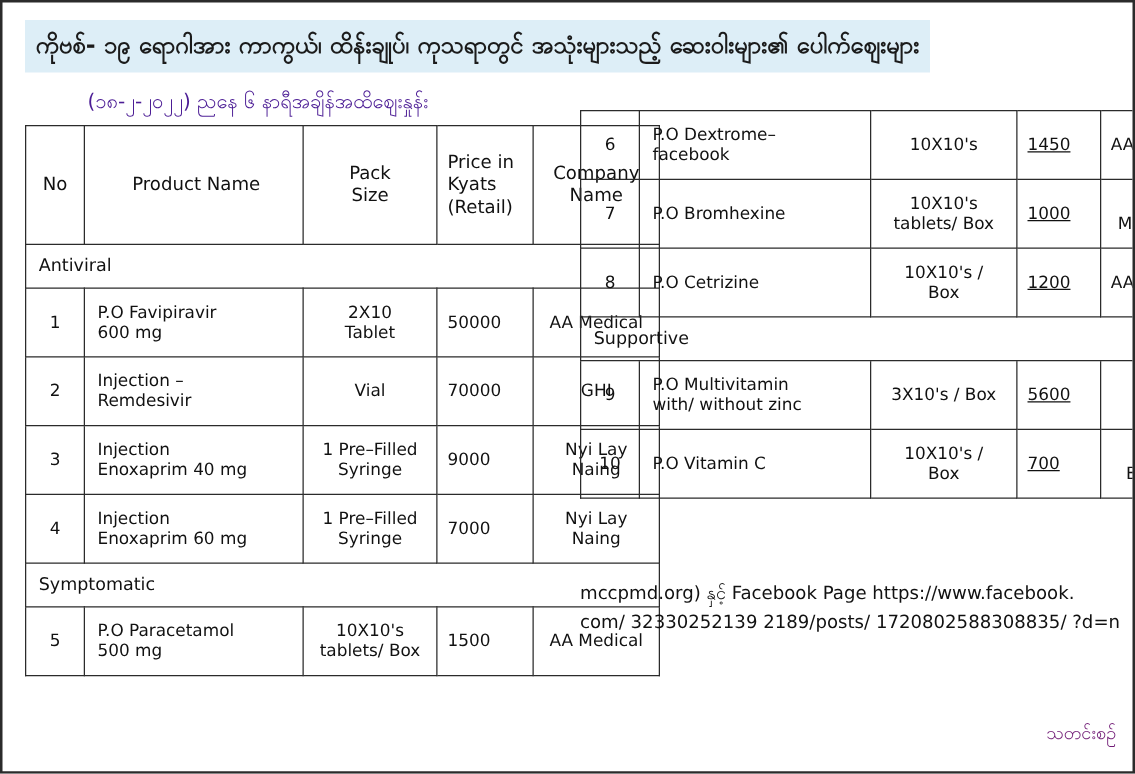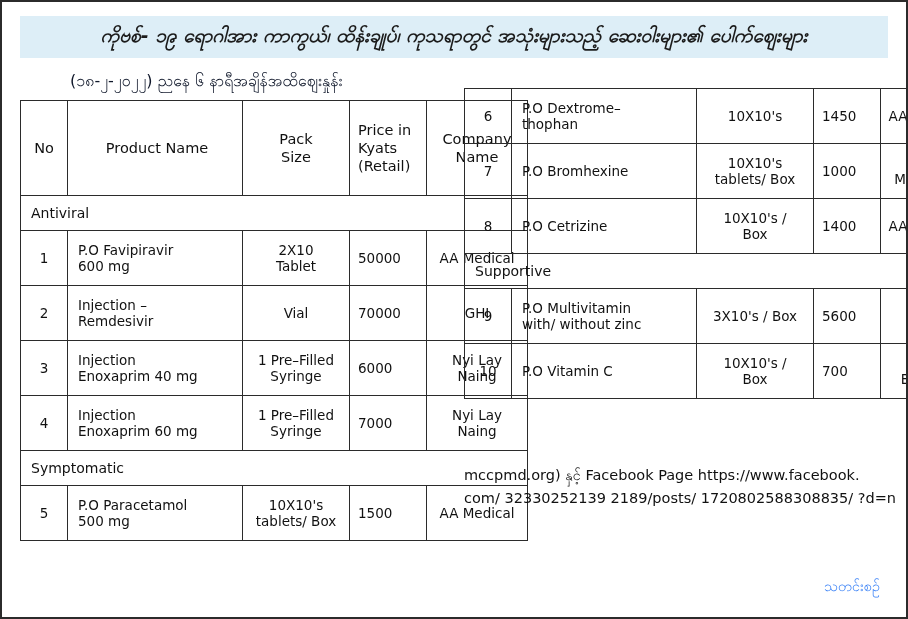--- a/index.html
+++ b/index.html
@@ -23,43 +23,42 @@
     position: absolute;
     left: 10px;
     top: 10px;
     right: 10px;
     bottom: 10px;
   }
   .banner {
     position: absolute;
     left: 8px;
     top: 4px;
-    width: 868px;
+    width: 724px;
     height: 42px;
     background: #ddeef7;
     display: flex;
     align-items: center;
     justify-content: center;
     box-sizing: border-box;
-    font-style: italic;
   }
   .banner-text {
     font-family: "DejaVu Sans", sans-serif;
     font-size: 19px;
     font-weight: bold;
     color: #1b1b1b;
     letter-spacing: 0px;
     white-space: nowrap;
   }
   .subtitle {
     position: absolute;
     left: 58px;
     top: 58px;
     font-size: 16px;
-    color: #0f172a;
+    color: #4c1d95;
     white-space: nowrap;
   }
 
   
   table {
     border-collapse: collapse;
     table-layout: fixed;
     font-size: 13.5px;
     color: #111;
   }
@@ -108,21 +107,21 @@
     text-align: left;
     padding-left: 8px;
   }
   td.c-comp {
     width: 88px;
     text-align: center;
   }
   .t-right td.c-no { width: 34px; }
   .t-right td.c-name { width: 168px; }
   .t-right td.c-pack { width: 104px; }
-  .t-right td.c-price { width: 52px; }
+  .t-right td.c-price { width: 52px; text-decoration: underline; }
   .t-right td.c-comp { width: 78px; }
 
   tr.group td {
     text-align: left;
     padding-left: 10px;
     height: 26px;
     font-size: 14px;
   }
   tr.data td {
     height: 46px;
@@ -144,24 +143,24 @@
   }
   .note .line {
     display: block;
     white-space: nowrap;
   }
   .note .line.center {
     text-align: center;
   }
   .signoff {
     position: absolute;
-    right: 16px;
+    right: 3px;
     top: 565px;
     font-size: 14.5px;
-    color: #3b82f6;
+    color: #701a75;
   }
 </style>
 </head>
 <body>
 
 <div class="page">
   <div class="inner">
 
     <div class="banner">
       <div class="banner-text">ကိုဗစ်- ၁၉ ရောဂါအား ကာကွယ်၊ ထိန်းချုပ်၊ ကုသရာတွင် အသုံးများသည့် ဆေးဝါးများ၏ ပေါက်ဈေးများ</div>
@@ -228,21 +227,21 @@
       <tr class="data">
         <td class="c-no">3</td>
         <td class="c-name">
           <span>Injection</span><br>
           <span>Enoxaprim 40 mg</span>
         </td>
         <td class="c-pack">
           <span>1 Pre–Filled</span><br>
           <span>Syringe</span>
         </td>
-        <td class="c-price">6000</td>
+        <td class="c-price">9000</td>
         <td class="c-comp">
           <span>Nyi Lay</span><br>
           <span>Naing</span>
         </td>
       </tr>
 
       <tr class="data">
         <td class="c-no">4</td>
         <td class="c-name">
           <span>Injection</span><br>
@@ -280,21 +279,21 @@
       </tr>
     </tbody>
       </table>
 
     <table class="t-right">
       <tbody>
           <tr class="data">
         <td class="c-no">6</td>
         <td class="c-name">
           <span>P.O Dextrome–</span><br>
-          <span>thophan</span>
+          <span>facebook</span>
         </td>
         <td class="c-pack">
           <span>10X10's</span>
         </td>
         <td class="c-price">1450</td>
         <td class="c-comp">
           <span>AA Medical</span>
         </td>
       </tr>
 
@@ -316,21 +315,21 @@
 
       <tr class="data">
         <td class="c-no">8</td>
         <td class="c-name">
           <span>P.O Cetrizine</span>
         </td>
         <td class="c-pack">
           <span>10X10's /</span><br>
           <span>Box</span>
         </td>
-        <td class="c-price">1400</td>
+        <td class="c-price">1200</td>
         <td class="c-comp">
           <span>AA Medical</span>
         </td>
       </tr>
 
       <tr class="group">
         <td colspan="5">Supportive</td>
       </tr>
 
       <tr class="data">

